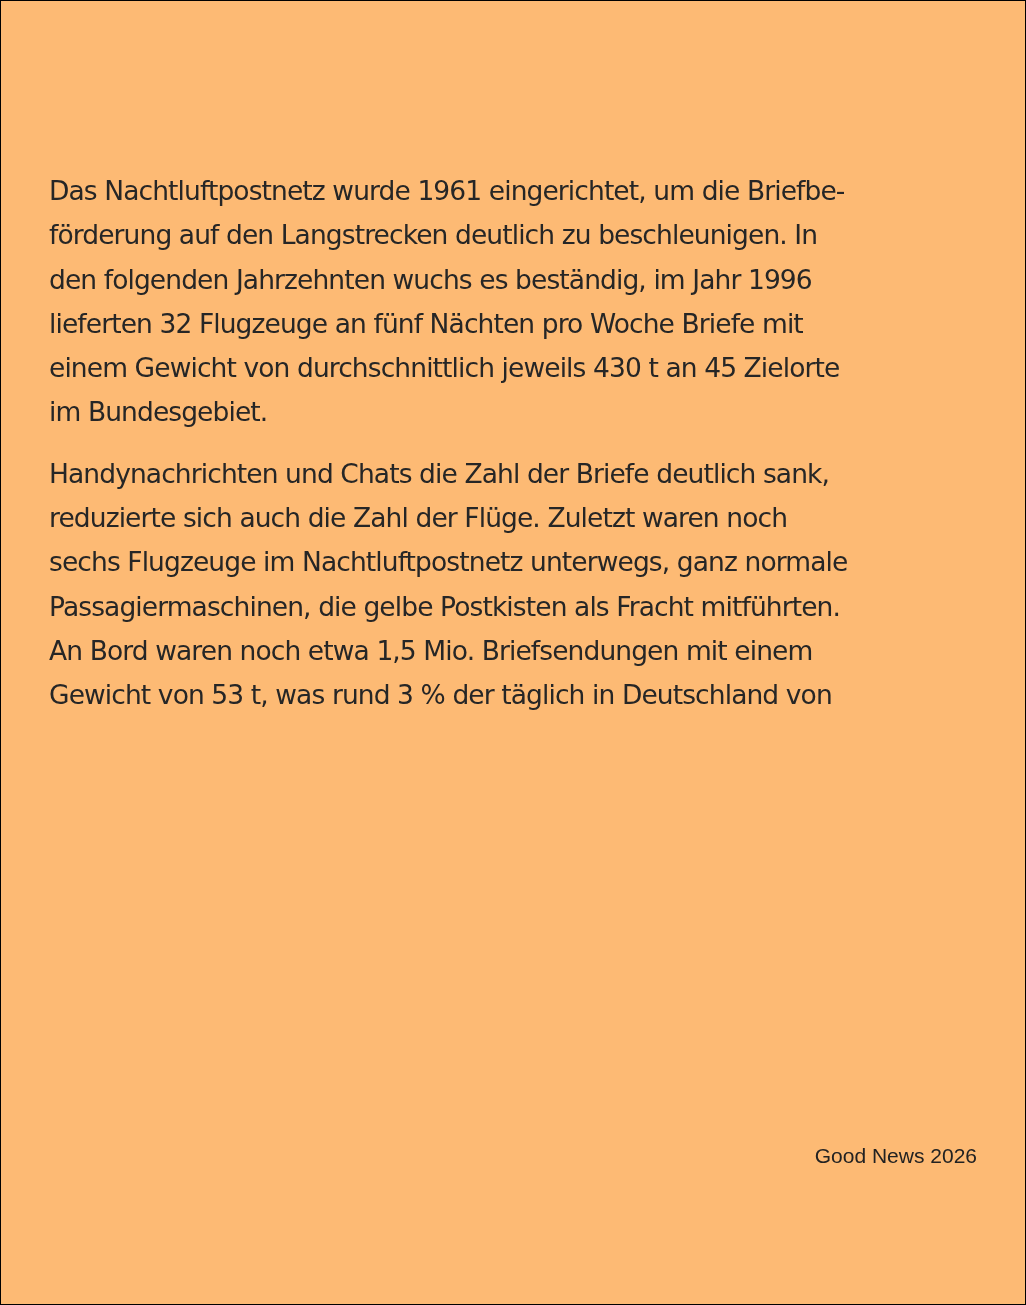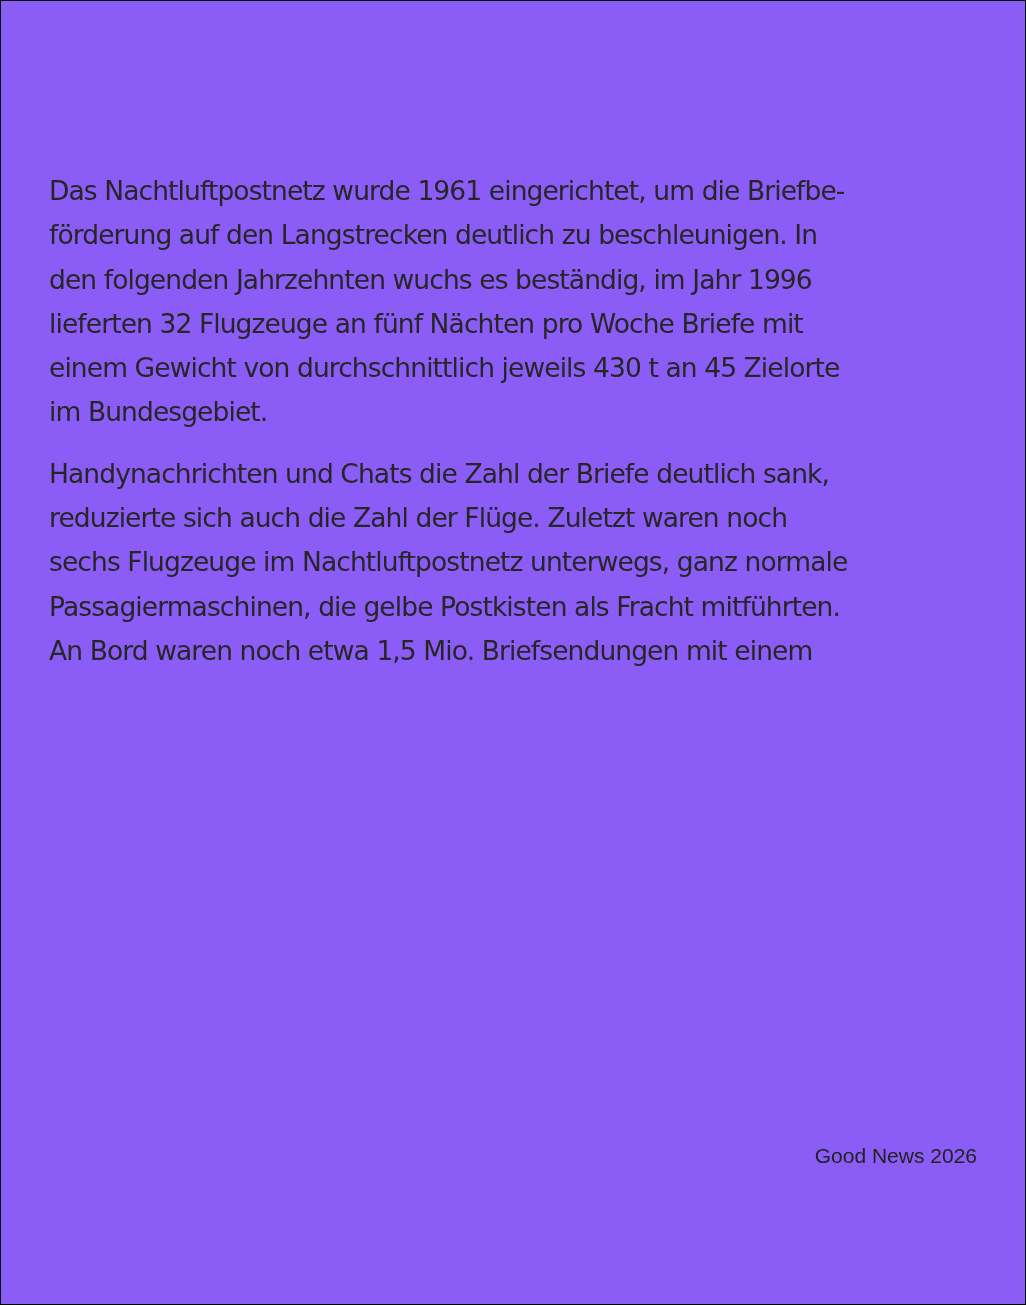--- a/index.html
+++ b/index.html
@@ -1,21 +1,21 @@
 <!DOCTYPE html>
 <html><head>
   <meta charset="utf-8">
   <style>
     html, body { margin: 0; padding: 0; background: #ffffff; }
     body { width: 1026px; height: 1305px; position: relative; overflow: hidden; }
     .page {
       position: absolute; left: 0; top: 0;
       width: 1024px; height: 1303px;
       border: 1px solid #000000;
-      background: #8b5cf6;
+      background: #fdba74;
     }
     .text-block {
       position: absolute;
       left: 48px;
       top: 168px;
       width: 940px;
       font-family: "DejaVu Sans", sans-serif;
       font-size: 26.5px;
       line-height: 44.3px;
       color: #262626;
@@ -47,16 +47,17 @@
       <span class="line">lieferten 32 Flugzeuge an fünf Nächten pro Woche Briefe mit</span>
       <span class="line">einem Gewicht von durchschnittlich jeweils 430 t an 45 Zielorte</span>
       <span class="line">im Bundesgebiet.</span>
     </p>
     <p class="para">
       <span class="line">Handynachrichten und Chats die Zahl der Briefe deutlich sank,</span>
       <span class="line">reduzierte sich auch die Zahl der Flüge. Zuletzt waren noch</span>
       <span class="line">sechs Flugzeuge im Nachtluftpostnetz unterwegs, ganz normale</span>
       <span class="line">Passagiermaschinen, die gelbe Postkisten als Fracht mitführten.</span>
       <span class="line">An Bord waren noch etwa 1,5 Mio. Briefsendungen mit einem</span>
+      <span class="line">Gewicht von 53 t, was rund 3 % der täglich in Deutschland von</span>
     </p>
   </div>
   <div class="footer">Good News 2026</div>
 </div>
 
 </body></html>

